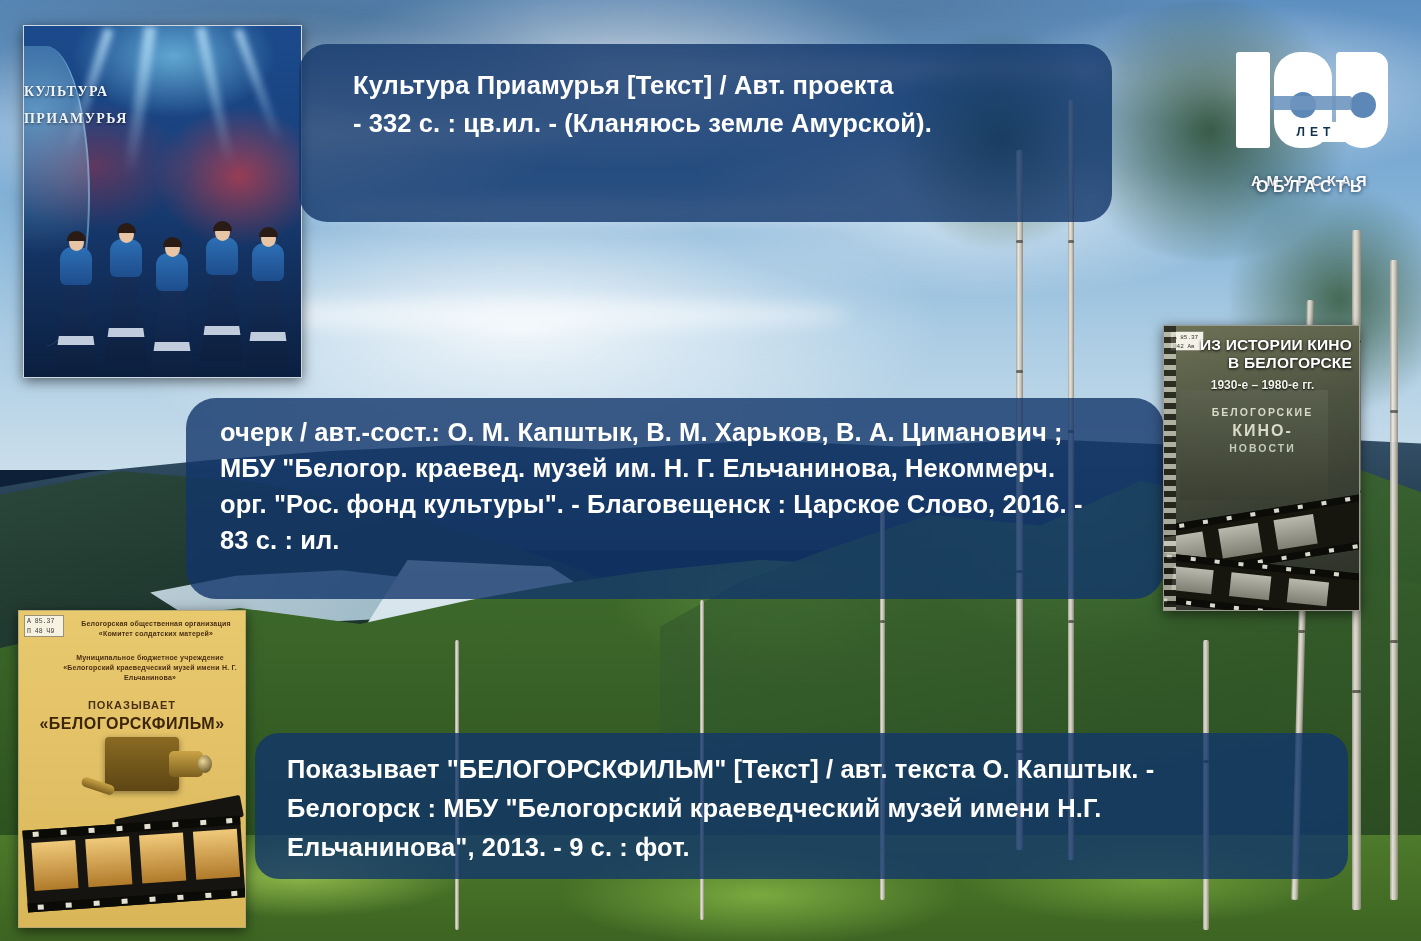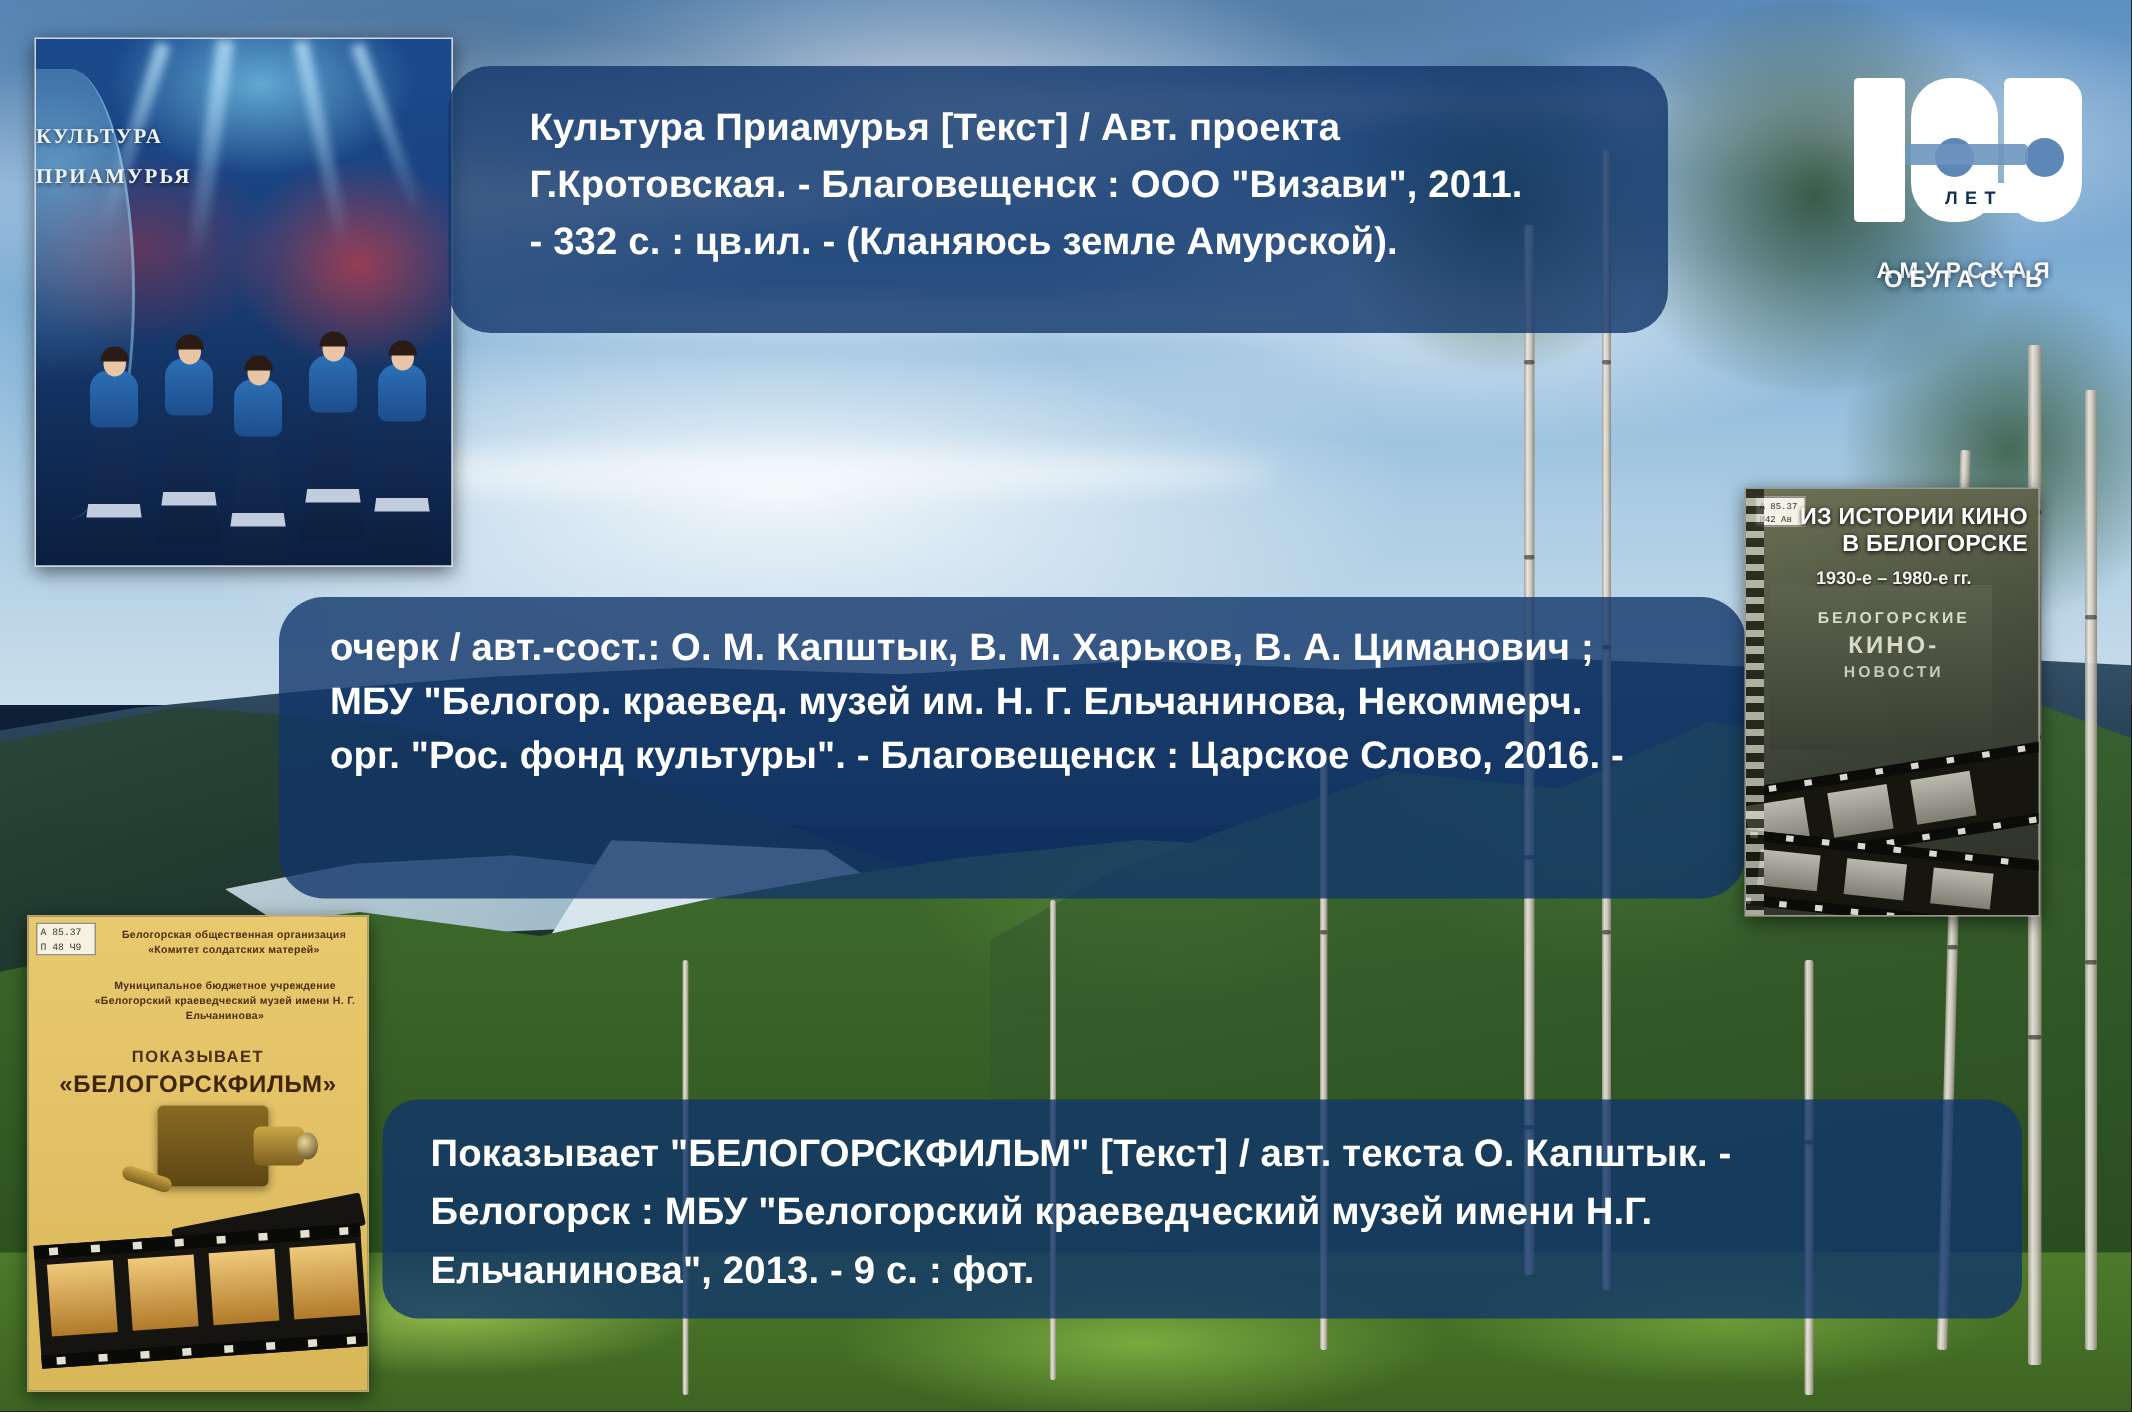--- a/index.html
+++ b/index.html
@@ -292,28 +292,28 @@
     <div class="dancer" style="left:222px;bottom:10px;">
         <div class="skirt"></div>
         <div class="top"></div>
         <div class="head"></div>
         <div class="hair"></div>
       </div>
   </div>
 
   <div class="card" id="card1">
     <span class="ln">Культура Приамурья [Текст] / Авт. проекта</span>
-    <span class="ln">Г.Кротовская. - Благовещенск : ООО "Визави", 2011.</span>
     <span class="ln">- 332 с. : цв.ил. - (Кланяюсь земле Амурской).</span>
   </div>
 
   <div class="card" id="card2">
     <span class="ln">очерк / авт.-сост.: О. М. Капштык, В. М. Харьков, В. А. Циманович ;</span>
     <span class="ln">МБУ "Белогор. краевед. музей им. Н. Г. Ельчанинова, Некоммерч.</span>
     <span class="ln">орг. "Рос. фонд культуры". - Благовещенск : Царское Слово, 2016. -</span>
+    <span class="ln">83 с. : ил.</span>
   </div>
 
   <div class="cover" id="cover2">
     <div class="photo"></div>
     <div class="label">А 85.37 И42 Ав</div>
     <div class="ttl" style="text-align:right">
       <span>ИЗ ИСТОРИИ КИНО</span><br>
       <span>В БЕЛОГОРСКЕ</span>
     </div>
     <div class="sub" style="left:0;width:197px;text-align:center;top:52px">1930-е – 1980-е гг.</div>

